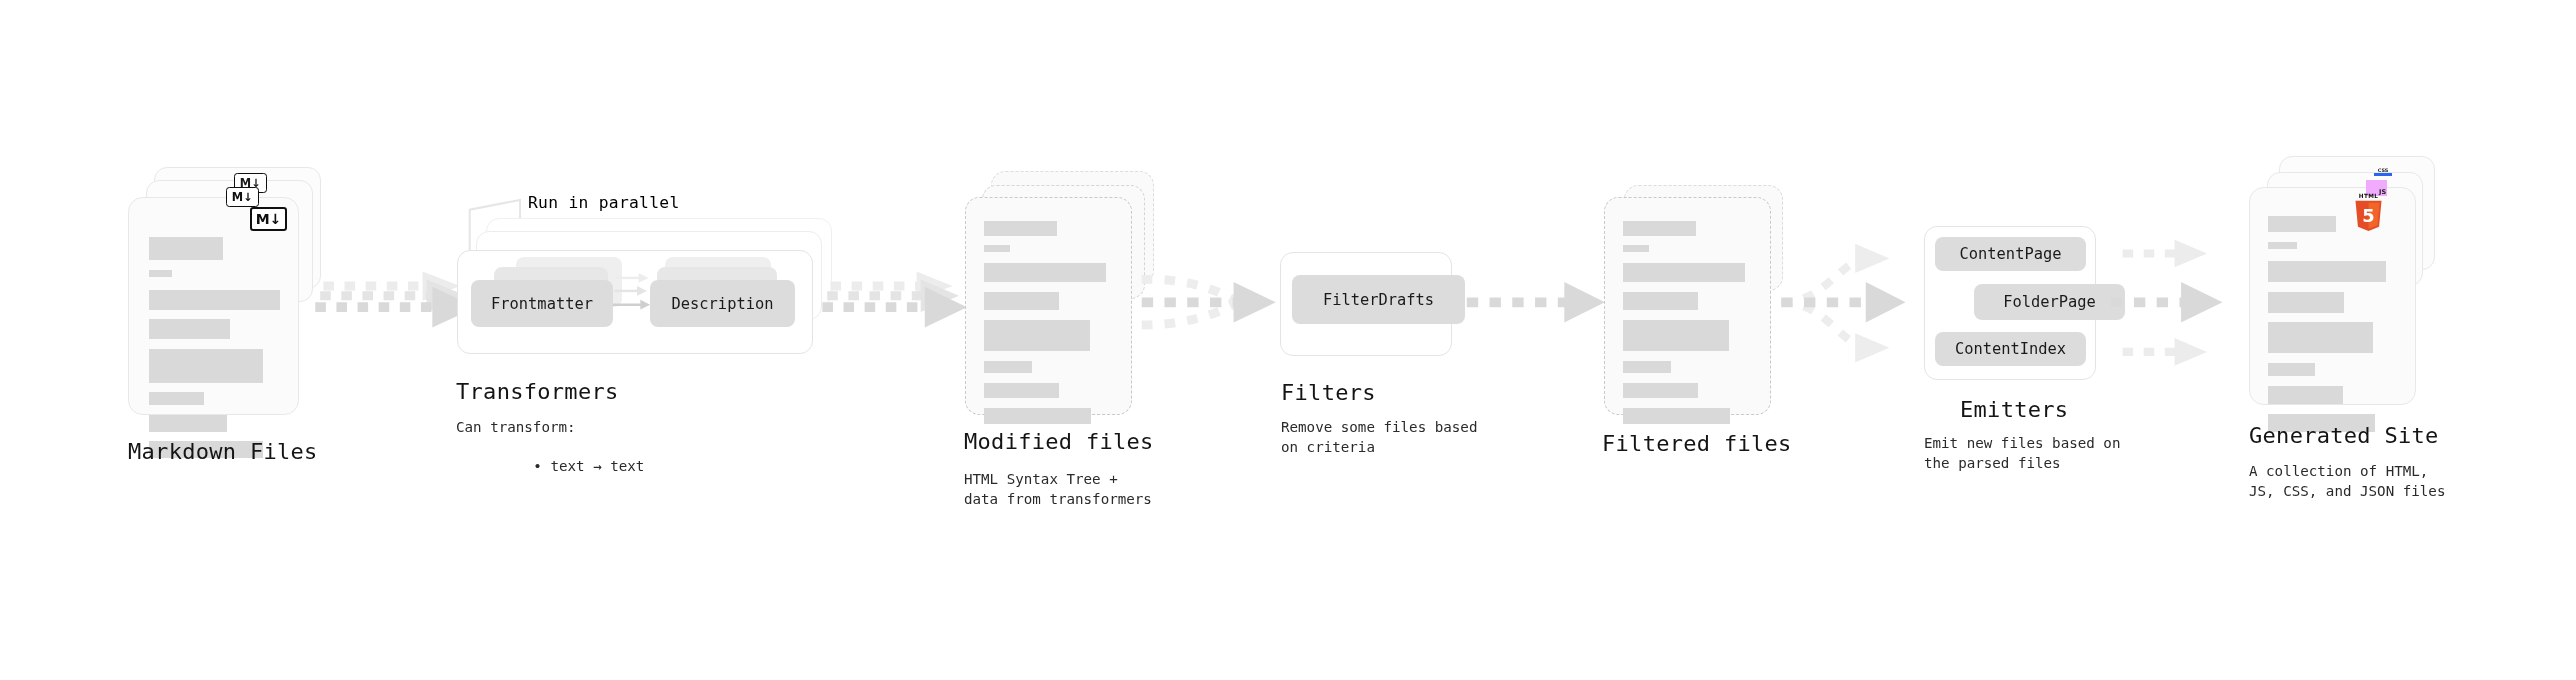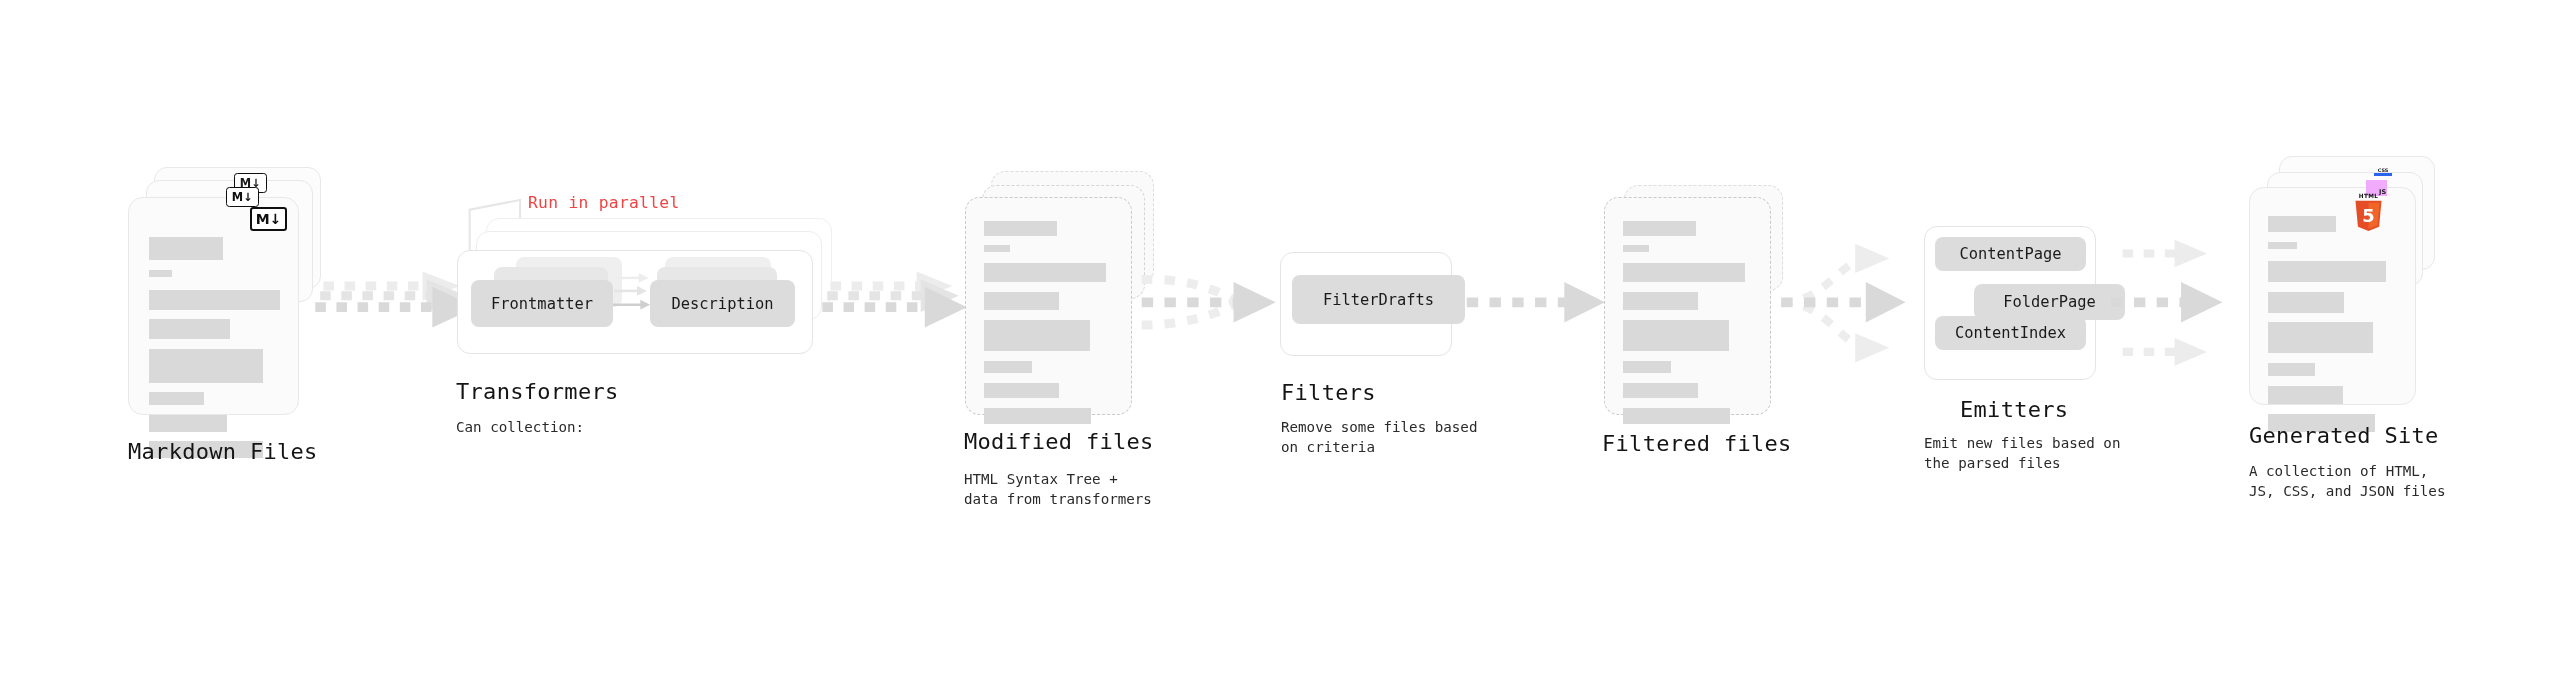--- a/index.html
+++ b/index.html
@@ -125,21 +125,21 @@
       <line x1="388" y1="378" x2="538" y2="378" stroke="#d9d9d9" stroke-width="12" stroke-dasharray="13 13"></line>
       <polygon points="532,353 586,378 532,403" fill="#d9d9d9"></polygon>
     </g>
   </svg>
 
   <div>
 
     <svg class="svgabs" width="2576" height="681" style="pointer-events:none;" viewBox="0 0 3170 838">
       <path d="M 578 310 L 578 258 L 640 246 L 640 275" fill="none" stroke="#e6e6e6" stroke-width="2.5"></path>
     </svg>
-    <div class="title" style="left:528px; top:193px; font-size:16.3px; color:#ef4444;">Run in parallel</div>
+    <div class="title" style="left:528px; top:193px; font-size:16.3px; color:#000000;">Run in parallel</div>
 
     <div class="groupbox" style="left:486px; top:218px; width:346px; height:89px; border-color:#f0f0f0;"></div>
     <div class="groupbox" style="left:476px; top:231px; width:346px; height:89px; border-color:#ededed;"></div>
     <div class="groupbox" style="left:457px; top:250px; width:356px; height:104px; border-color:#e4e4e4;"></div>
 
     <div class="chip" style="position:absolute; left:516px; top:257px; width:106px; height:50px; background:#efefef; color:transparent;">&nbsp;</div>
     <div class="chip" style="position:absolute; left:665px; top:257px; width:106px; height:50px; background:#efefef; color:transparent;">&nbsp;</div>
     <div class="chip" style="position:absolute; left:494px; top:267px; width:114px; height:50px; background:#e7e7e7; color:transparent;">&nbsp;</div>
     <div class="chip" style="position:absolute; left:657px; top:267px; width:120px; height:50px; background:#e7e7e7; color:transparent;">&nbsp;</div>
 
@@ -149,22 +149,25 @@
       <line x1="756" y1="358" x2="786" y2="358" stroke="#e4e4e4" stroke-width="3"></line>
       <polygon points="784,352 796,358 784,364" fill="#e4e4e4"></polygon>
       <line x1="748" y1="375" x2="790" y2="375" stroke="#cfcfcf" stroke-width="3"></line>
       <polygon points="788,369 800,375 788,381" fill="#cfcfcf"></polygon>
     </svg>
 
     <div class="chip" style="position:absolute; left:463px; top:280px; width:142px; height:47px;margin-left:8px;">Frontmatter</div>
     <div class="chip" style="position:absolute; left:650px; top:280px; width:145px; height:47px;">Description</div>
 
     <div class="title" style="left:456px; top:379px;">Transformers</div>
-    <div class="sub" style="left:456px; top:418px;">Can collection:</div>
+    <div class="sub" style="left:456px; top:418px;">Can transform:</div>
     <div style="position:absolute; left:465px; top:437px;">
+      <div class="sub" style="position:relative; left:0; top:0;">
+        <span>•&nbsp;</span><span>text → text</span>
+      </div>
     </div>
   </div>
 
   <svg class="svgabs" width="2576" height="681" style="pointer-events:none;" viewBox="0 0 3170 838">
     <g>
       <line x1="1022" y1="352" x2="1133" y2="352" stroke="#ececec" stroke-width="11" stroke-dasharray="13 13"></line>
       <polygon points="1128,334 1172,352 1128,370" fill="#ececec"></polygon>
     </g>
     <g>
       <line x1="1018" y1="364" x2="1138" y2="364" stroke="#e4e4e4" stroke-width="11" stroke-dasharray="13 13"></line>
@@ -239,21 +242,21 @@
     <path d="M 2192 372 C 2240 372, 2255 408, 2290 428" fill="none" stroke="#ededed" stroke-width="10" stroke-dasharray="13 15"></path>
     <polygon points="2283,410 2325,428 2283,446" fill="#ededed"></polygon>
     <line x1="2192" y1="372" x2="2300" y2="372" stroke="#d9d9d9" stroke-width="12" stroke-dasharray="14 14"></line>
     <polygon points="2296,347 2345,372 2296,397" fill="#d9d9d9"></polygon>
   </svg>
 
   <div>
     <div class="groupbox" style="left:1924px; top:226px; width:172px; height:154px;"></div>
     <div class="chip" style="position:absolute; left:1935px; top:237px; width:151px; height:34px;">ContentPage</div>
     <div class="chip" style="position:absolute; left:1935px; top:284px; width:151px; height:36px;margin-left:39px;">FolderPage</div>
-    <div class="chip" style="position:absolute; left:1935px; top:316px; width:151px; height:34px;text-align:center;">ContentIndex</div>
+    <div class="chip" style="position:absolute; left:1935px; top:332px; width:151px; height:34px;text-align:center;">ContentIndex</div>
     <div class="title" style="left:1960px; top:397px;">Emitters</div>
     <div class="sub" style="left:1924px; top:434px;">Emit new files based on
 the parsed files</div>
   </div>
 
   <svg class="svgabs" width="2576" height="681" style="pointer-events:none;" viewBox="0 0 3170 838">
     <g>
       <line x1="2612" y1="312" x2="2680" y2="312" stroke="#ececec" stroke-width="10" stroke-dasharray="13 13"></line>
       <polygon points="2676,295 2716,312 2676,329" fill="#ececec"></polygon>
     </g>

